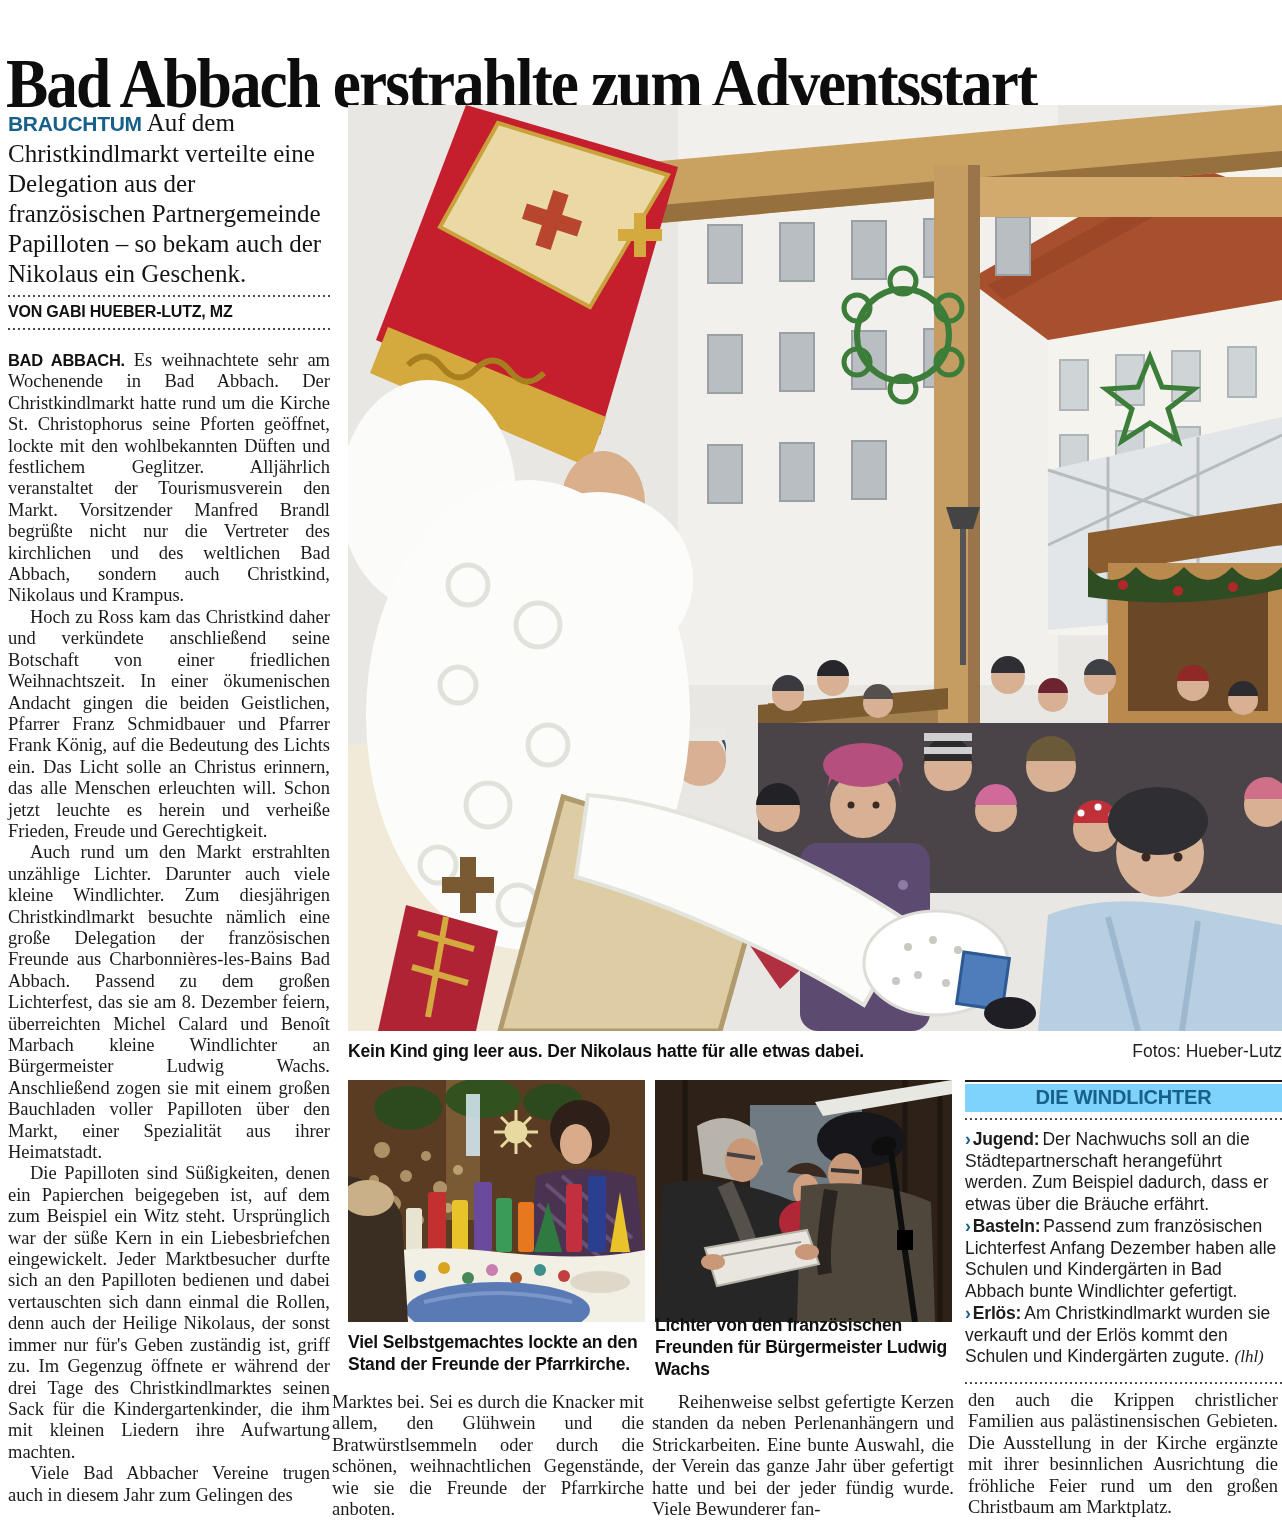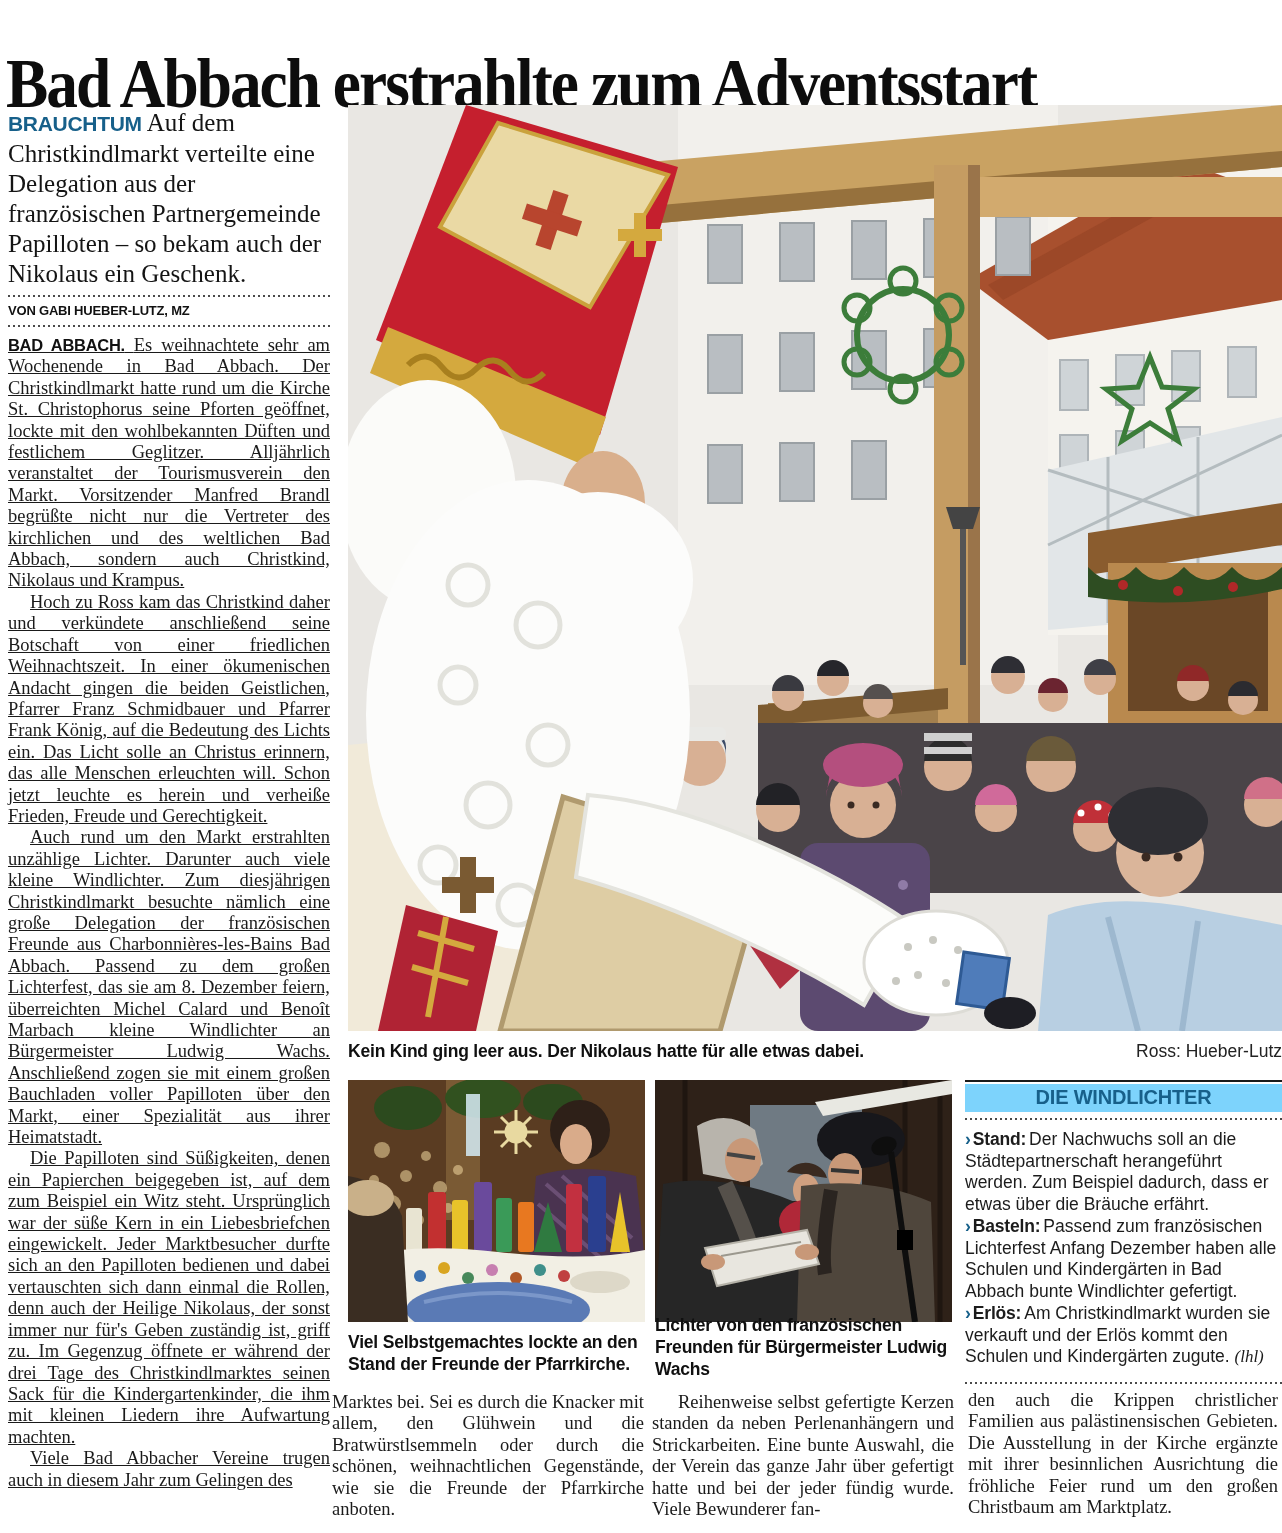--- a/index.html
+++ b/index.html
@@ -13,26 +13,26 @@
     white-space:nowrap;transform:scale(.99,1.08);transform-origin:left top;}
 
   
   .leftcol{left:8px;top:108px;width:322px;}
   .lead{margin:0;font-size:25px;line-height:30px;color:#141414;text-align:left;}
   .kicker{font-family:"Liberation Sans",sans-serif;font-weight:700;font-size:21px;
     color:#17608a;letter-spacing:-.3px;}
   .dotrule{height:3px;margin:5px 0;background-image:repeating-linear-gradient(
     to right,#4a4a4a 0 2px,transparent 2px 5px);background-size:5px 2px;
     background-repeat:repeat-x;background-position:0 50%;}
-  .byline{font-family:"Liberation Sans",sans-serif;font-weight:700;font-size:13px;
+  .byline{font-family:"Liberation Sans",sans-serif;font-weight:700;font-size:16px;
     letter-spacing:-.2px;color:#111;padding:1px 0;}
   .body-p{margin:0;font-size:18.5px;line-height:21.4px;text-align:justify;
     text-justify:inter-word;}
   .body-p.indent{text-indent:22px;}
-  .bodystart{margin-top:8px;text-decoration:underline;}
+  .bodystart{margin-top:20px;}
   .loc{font-family:"Liberation Sans",sans-serif;font-weight:700;font-size:16.5px;
     letter-spacing:-.3px;color:#111;}
 
   
   .photo{background:#ddd;overflow:hidden;}
   .mainphoto{left:348px;top:105px;width:934px;height:926px;}
   .photo2{left:348px;top:1080px;width:297px;height:242px;}
   .photo3{left:655px;top:1080px;width:297px;height:242px;}
   svg{display:block;}
 
@@ -282,21 +282,21 @@
             <circle cx="636" cy="886" r="4"></circle>
         </g>
         <rect x="612" y="850" width="46" height="52" fill="#4f7cba" stroke="#2e5a94" stroke-width="3" transform="rotate(8 635 876)"></rect>
         <ellipse cx="662" cy="908" rx="26" ry="16" fill="#1e1e24"></ellipse>
       </g>
     </svg>
   </div>
 
   <div class="abs caprow">
     <span class="cap">Kein Kind ging leer aus. Der Nikolaus hatte für alle etwas dabei.</span>
-    <span class="credit">Ross: Hueber-Lutz</span>
+    <span class="credit">Fotos: Hueber-Lutz</span>
   </div>
 
   <div class="abs photo photo2">
     <svg width="297" height="242" viewBox="0 0 297 242">
       <rect width="297" height="242" fill="#5a3c22"></rect>
       <rect x="98" y="0" width="34" height="140" fill="#7a5a34"></rect>
       <ellipse cx="60" cy="28" rx="34" ry="22" fill="#2c4a1e"></ellipse>
       <ellipse cx="135" cy="18" rx="38" ry="20" fill="#31511f"></ellipse>
       <ellipse cx="205" cy="22" rx="30" ry="18" fill="#2c4a1e"></ellipse>
       <rect x="118" y="14" width="14" height="62" fill="#cfe3ea" opacity=".9"></rect>
@@ -403,21 +403,21 @@
   <div class="abs cap cap2">Viel Selbstgemachtes lockte an den Stand der Freunde der Pfarrkirche.</div>
   <div class="abs cap cap3">Lichter von den französischen Freunden für Bürgermeister Ludwig Wachs</div>
 
   <div class="abs infobox">
     <div class="ibox-topline"></div>
     <div class="ibox-titlebar">
       <span class="ibox-title">DIE WINDLICHTER</span>
     </div>
     <div class="dotrule"></div>
     <div class="ibox-body">
-      <p class="ibox-item"><span class="arr">›</span><strong>Stand:</strong><span>Der Nachwuchs soll an die Städtepartnerschaft herangeführt werden. Zum Beispiel dadurch, dass er etwas über die Bräuche erfährt.</span></p>
+      <p class="ibox-item"><span class="arr">›</span><strong>Jugend:</strong><span>Der Nachwuchs soll an die Städtepartnerschaft herangeführt werden. Zum Beispiel dadurch, dass er etwas über die Bräuche erfährt.</span></p>
       <p class="ibox-item"><span class="arr">›</span><strong>Basteln:</strong><span>Passend zum französischen Lichterfest Anfang Dezember haben alle Schulen und Kindergärten in Bad Abbach bunte Windlichter gefertigt.</span></p>
       <p class="ibox-item"><span class="arr">›</span><strong>Erlös:</strong><span>Am Christkindlmarkt wurden sie verkauft und der Erlös kommt den Schulen und Kindergärten zugute.</span> <em class="ibox-sig">(lhl)</em></p>
     </div>
     <div class="dotrule ibox-botrule"></div>
   </div>
 
   <div class="abs bcol col2b">
     <p>Marktes bei. Sei es durch die Knacker mit allem, den Glühwein und die Bratwürstlsemmeln oder durch die schönen, weihnachtlichen Gegenstände, wie sie die Freunde der Pfarrkirche anboten.</p>
   </div>
   <div class="abs bcol col3b">

